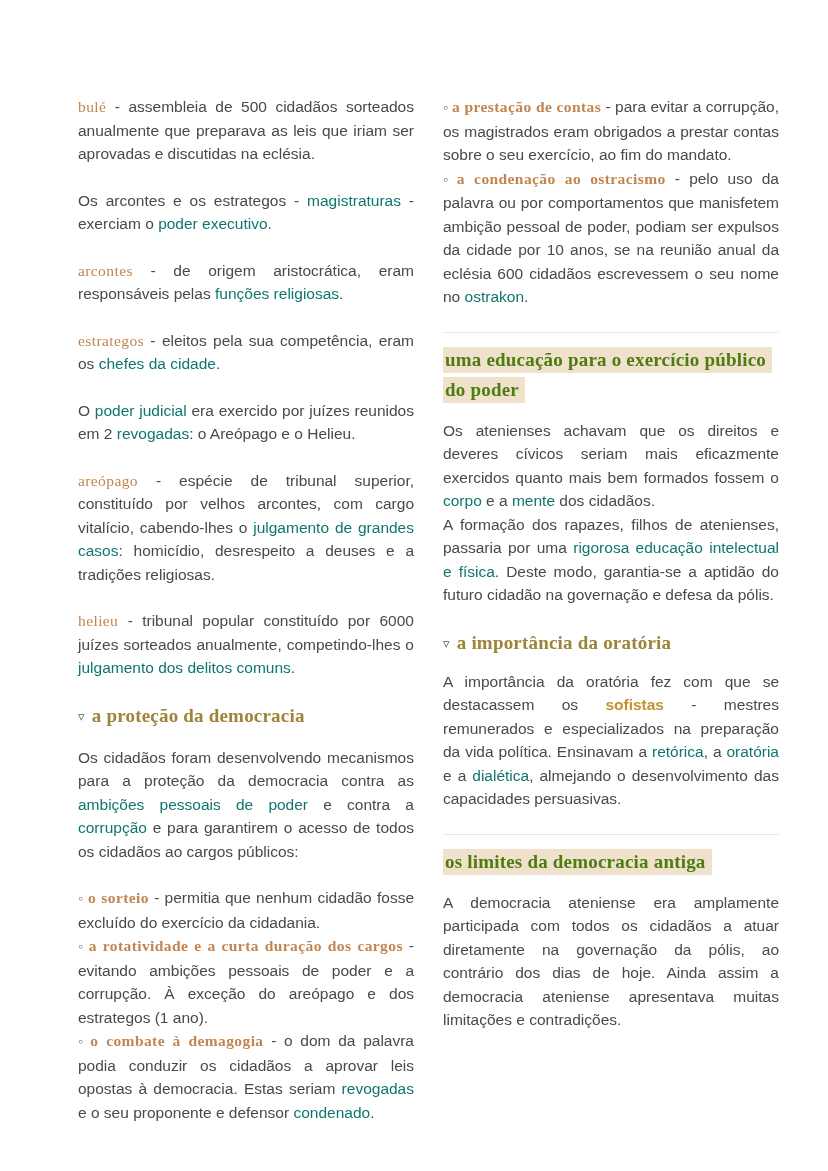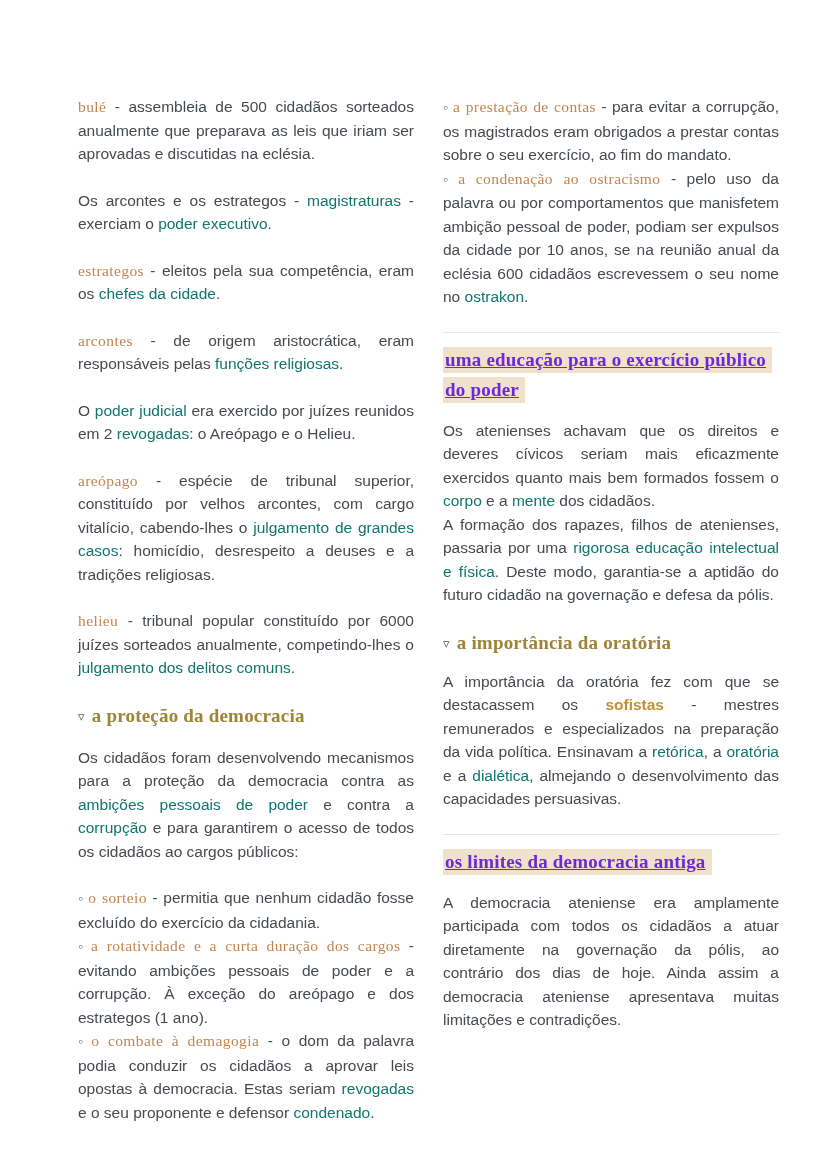--- a/index.html
+++ b/index.html
@@ -32,21 +32,21 @@
   .bullet { margin-bottom: 0; }
   .bullet.last { margin-bottom: 23px; }
   .tight { margin-bottom: 0; }
 
   .run-body { color: #46494f; }
   .run-term {
     font-family: "Liberation Serif", "DejaVu Serif", serif;
     color: #c2854f;
     letter-spacing: 0.4px;
   }
-  .bullet .run-term { font-weight: 400; }
+  .bullet .run-term { font-weight: 700; }
   .run-gold { color: #0f766e; }
   .run-bold { color: #c0922e; font-weight: 700; }
 
   .bullet-marker {
     color: #6f6f76;
     font-size: 14px;
     margin-right: 4px;
   }
 
   .toggle-heading {
@@ -74,38 +74,37 @@
 
   .hl-heading-block {
     margin: 0 0 14px 0;
     font-family: "Liberation Serif", "DejaVu Serif", serif;
     font-size: 19px;
     line-height: 30px;
     letter-spacing: 0.2px;
   }
   .hl-heading {
     background: #f0e1cd;
-    color: #6d28d9;
+    color: #4d7c0f;
     padding: 2px 6px 3px 2px;
     -webkit-box-decoration-break: clone;
     box-decoration-break: clone;
-    text-decoration: underline;
   }
 </style>
 </head>
 <body>
 
 <div class="page">
   <div class="columns">
 
     <div class="col">
       <p class="para"><span class="run-term">bulé</span><span class="run-body"> - assembleia de 500 cidadãos sorteados anualmente que preparava as leis que iriam ser aprovadas e discutidas na eclésia.</span></p>
       <p class="para"><span class="run-body">Os arcontes e os estrategos - </span><span class="run-gold">magistraturas</span><span class="run-body"> - exerciam o </span><span class="run-gold">poder executivo</span><span class="run-body">.</span></p>
+      <p class="para"><span class="run-term">arcontes</span><span class="run-body"> - de origem aristocrática, eram responsáveis pelas </span><span class="run-gold">funções religiosas</span><span class="run-body">.</span></p>
       <p class="para"><span class="run-term">estrategos</span><span class="run-body"> - eleitos pela sua competência, eram os </span><span class="run-gold">chefes da cidade</span><span class="run-body">.</span></p>
-      <p class="para"><span class="run-term">arcontes</span><span class="run-body"> - de origem aristocrática, eram responsáveis pelas </span><span class="run-gold">funções religiosas</span><span class="run-body">.</span></p>
       <p class="para"><span class="run-body">O </span><span class="run-gold">poder judicial</span><span class="run-body"> era exercido por juízes reunidos em 2 </span><span class="run-gold">revogadas</span><span class="run-body">: o Areópago e o Helieu.</span></p>
       <p class="para"><span class="run-term">areópago</span><span class="run-body"> - espécie de tribunal superior, constituído por velhos arcontes, com cargo vitalício, cabendo-lhes o </span><span class="run-gold">julgamento de grandes casos</span><span class="run-body">: homicídio, desrespeito a deuses e a tradições religiosas.</span></p>
       <p class="para"><span class="run-term">helieu</span><span class="run-body"> - tribunal popular constituído por 6000 juízes sorteados anualmente, competindo-lhes o </span><span class="run-gold">julgamento dos delitos comuns</span><span class="run-body">.</span></p>
 
       <h3 class="toggle-heading">
         <span class="toggle-triangle">▿</span><span>a proteção da democracia</span>
       </h3>
 
       <p class="para"><span class="run-body">Os cidadãos foram desenvolvendo mecanismos para a proteção da democracia contra as </span><span class="run-gold">ambições pessoais de poder</span><span class="run-body"> e contra a </span><span class="run-gold">corrupção</span><span class="run-body"> e para garantirem o acesso de todos os cidadãos ao cargos públicos:</span></p>
 

